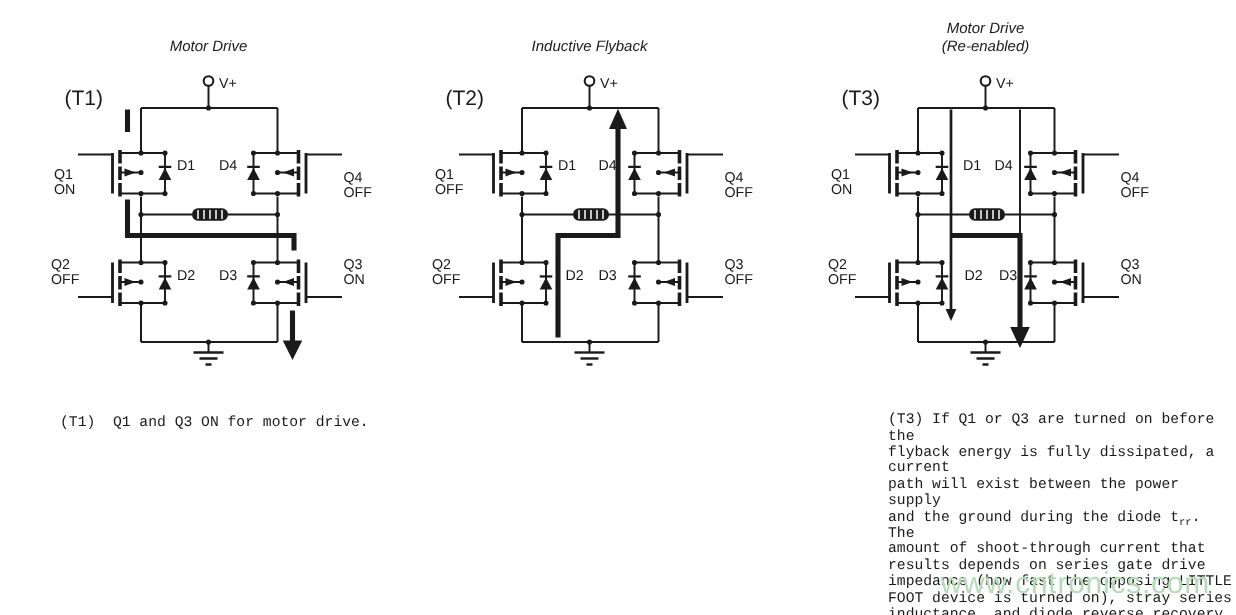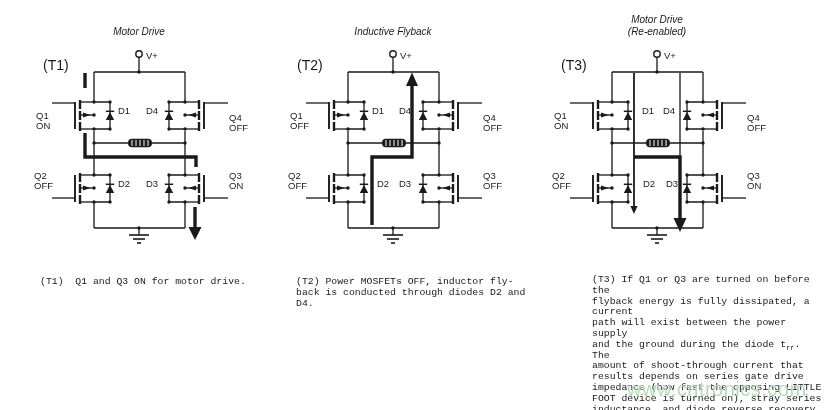--- a/index.html
+++ b/index.html
@@ -441,17 +441,16 @@
           <path d="M91,28 V163" stroke="#1a1a1a" fill="none" stroke-width="1.8"></path>
           <polygon points="87.4,161 94.6,161 91,169" fill="#1a1a1a"></polygon>
           <path d="M137,28 V112" stroke="#1a1a1a" fill="none" stroke-width="1.3"></path>
           <path d="M91,112 H137 V175" stroke="#1a1a1a" fill="none" stroke-width="3.4"></path>
           <polygon points="130.5,173 143.5,173 137,187" fill="#1a1a1a"></polygon>
         </g>
       </svg>
   </div>
 
   <div class="caption" id="caption-t1">(T1)  Q1 and Q3 ON for motor drive.</div>
-  <div class="caption" id="caption-t2">(T2) Power MOSFETs OFF, inductor fly-<br>back is conducted through diodes D2 and<br>D4.</div>
   <div class="caption" id="caption-t3">(T3) If Q1 or Q3 are turned on before the<br>flyback energy is fully dissipated, a current<br>path will exist between the power supply<br>and the ground during the diode t<sub>rr</sub>.  The<br>amount of shoot-through current that<br>results depends on series gate drive<br>impedance (how fast the opposing LITTLE<br>FOOT device is turned on), stray series<br>inductance, and diode reverse recovery<br>time.</div>
 
   <div class="watermark" style="color: rgb(181, 220, 182);">www.cntronics.com</div>
 </div>
 
 </body></html>

